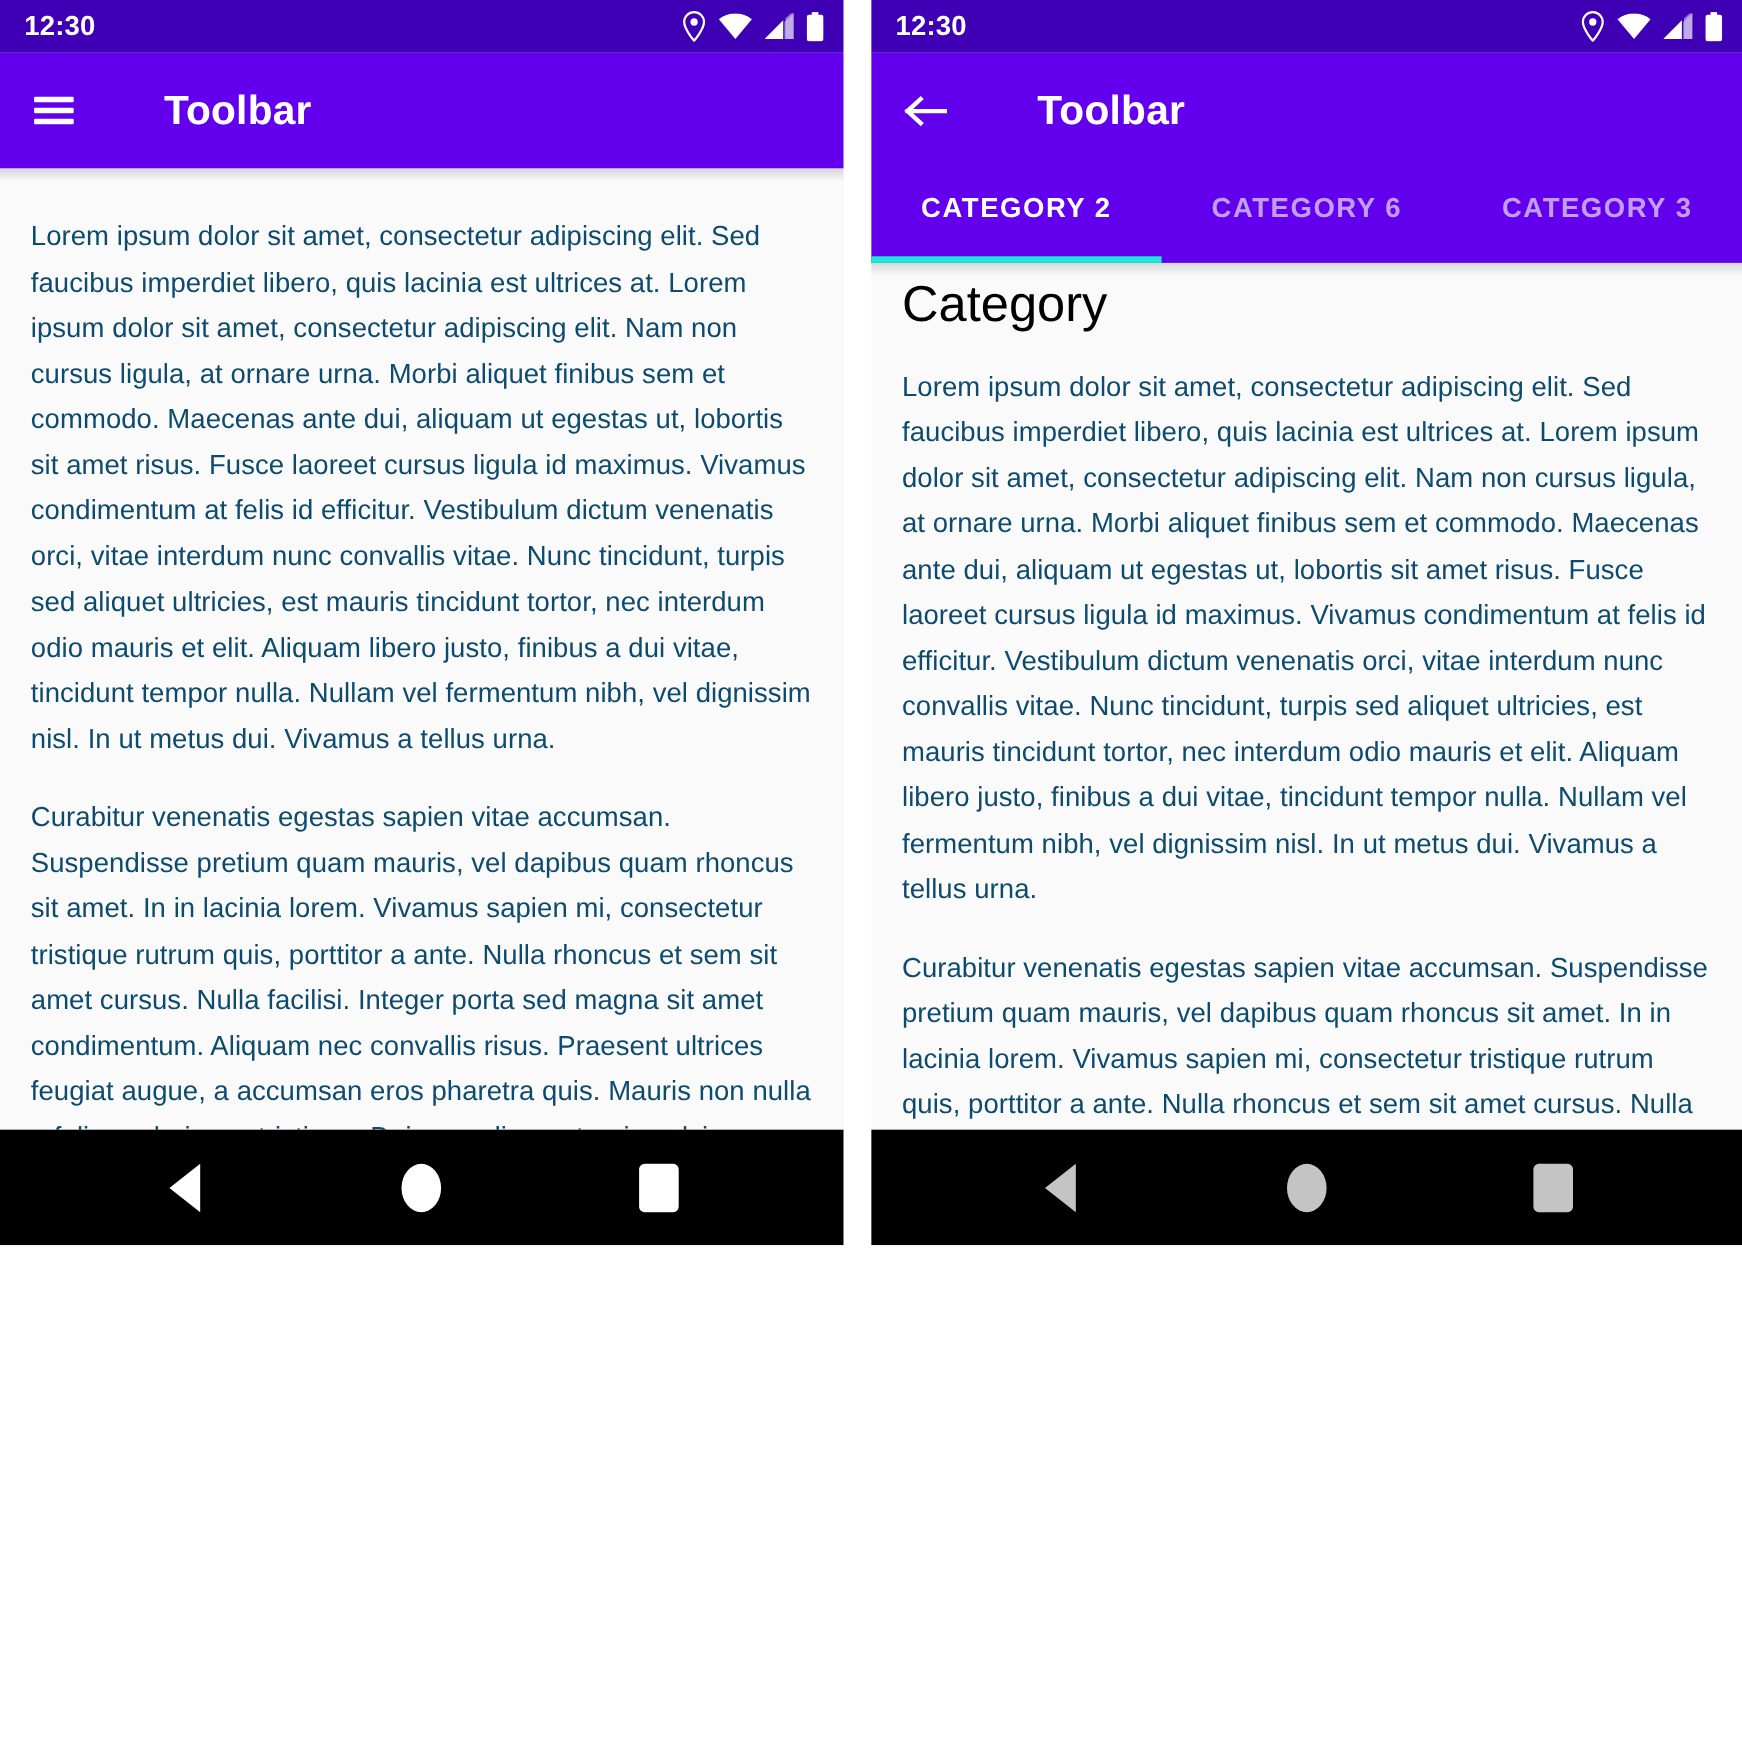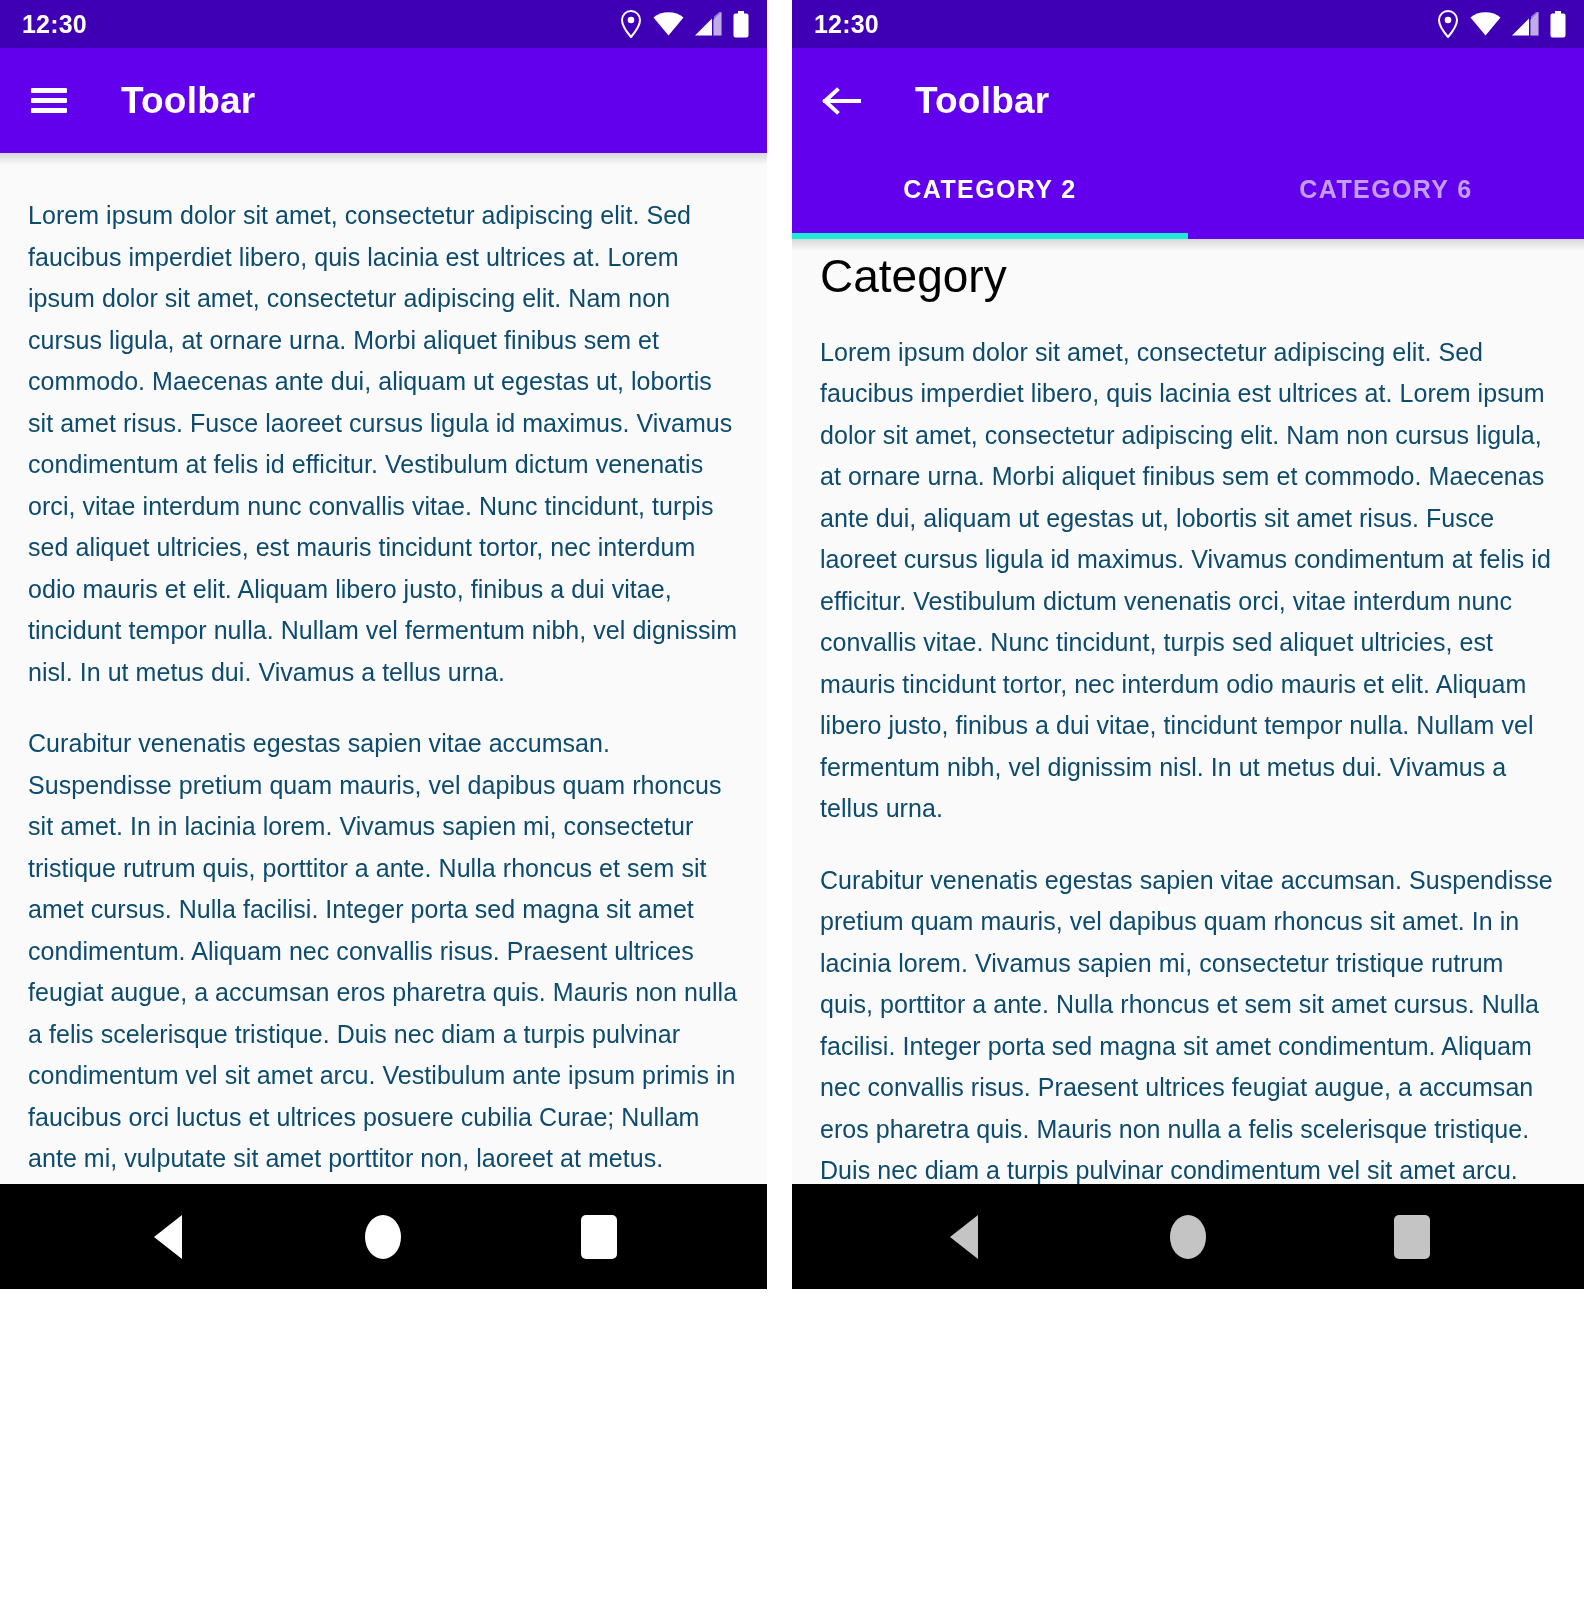--- a/index.html
+++ b/index.html
@@ -9,21 +9,21 @@
     font-family:"Liberation Sans", sans-serif;
     overflow:hidden;
   }
   .screens {
     display:flex;
     width:1584px; height:1600px;
     background:#ffffff;
   }
   .phone {
     width:767px;
-    height:1289px;
+    height:1132px;
     display:flex;
     flex-direction:column;
     position:relative;
     background:#fafafa;
     overflow:hidden;
   }
   .phone.right { width:792px; }
   .gutter { width:25px; height:1600px; background:#ffffff; flex:0 0 25px; }
 
   
@@ -55,20 +55,21 @@
     background:#6200ee;
     flex:0 0 auto;
     position:relative;
     z-index:3;
   }
   .toolbar-bar {
     height:105px;
     display:flex;
     align-items:center;
     padding-left:27px;
+    gap:28px;
   }
   .nav-icon {
     width:44px; height:44px;
     display:flex; align-items:center; justify-content:center;
     flex:0 0 44px;
   }
   .hamburger { width:36px; }
   .hamburger span {
     display:block;
     height:5px;
@@ -301,20 +302,23 @@
       </div>
 
       <div class="tabs">
         <div class="tab active">
           <span class="tab-label">CATEGORY 2</span>
           <div class="tab-indicator"></div>
         </div>
         <div class="tab">
           <span class="tab-label">CATEGORY 6</span>
         </div>
+        <div class="tab">
+          <span class="tab-label">CATEGORY 3</span>
+        </div>
       </div>
     </div>
 
     <div class="appbar-shadow"></div>
 
     <div class="content">
       <h1 class="page-heading">Category</h1>
       <p class="para">Lorem ipsum dolor sit amet, consectetur adipiscing elit. Sed faucibus imperdiet libero, quis lacinia est ultrices at. Lorem ipsum dolor sit amet, consectetur adipiscing elit. Nam non cursus ligula, at ornare urna. Morbi aliquet finibus sem et commodo. Maecenas ante dui, aliquam ut egestas ut, lobortis sit amet risus. Fusce laoreet cursus ligula id maximus. Vivamus condimentum at felis id efficitur. Vestibulum dictum venenatis orci, vitae interdum nunc convallis vitae. Nunc tincidunt, turpis sed aliquet ultricies, est mauris tincidunt tortor, nec interdum odio mauris et elit. Aliquam libero justo, finibus a dui vitae, tincidunt tempor nulla. Nullam vel fermentum nibh, vel dignissim nisl. In ut metus dui. Vivamus a tellus urna.</p>
       <p class="para">Curabitur venenatis egestas sapien vitae accumsan. Suspendisse pretium quam mauris, vel dapibus quam rhoncus sit amet. In in lacinia lorem. Vivamus sapien mi, consectetur tristique rutrum quis, porttitor a ante. Nulla rhoncus et sem sit amet cursus. Nulla facilisi. Integer porta sed magna sit amet condimentum. Aliquam nec convallis risus. Praesent ultrices feugiat augue, a accumsan eros pharetra quis. Mauris non nulla a felis scelerisque tristique. Duis nec diam a turpis pulvinar condimentum vel sit amet arcu. Vestibulum ante ipsum primis in faucibus orci luctus et ultrices posuere cubilia Curae; Nullam ante mi, vulputate sit amet porttitor non, laoreet at metus.</p>
     </div>

